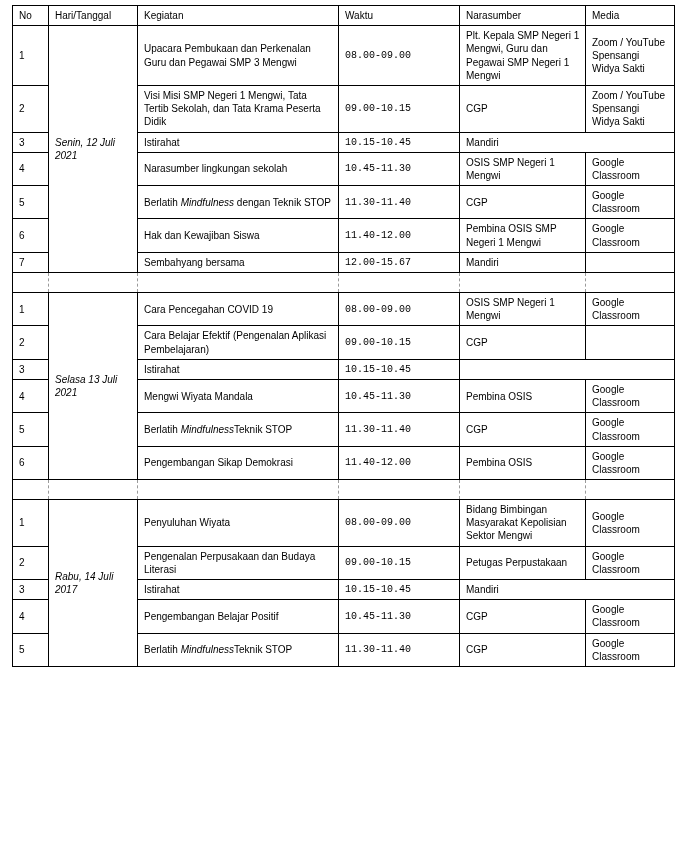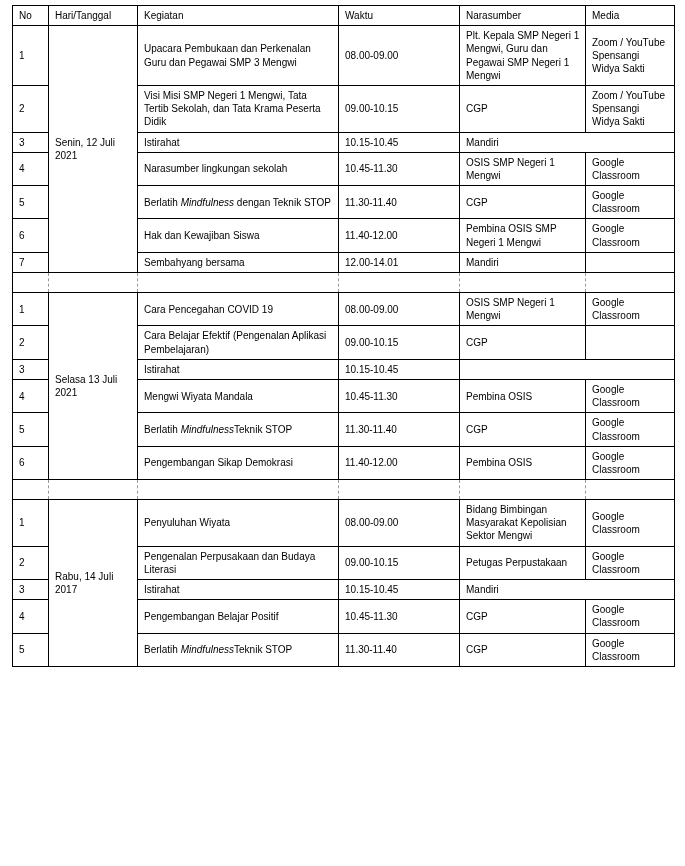--- a/index.html
+++ b/index.html
@@ -50,24 +50,26 @@
     padding-bottom: 4px;
   }
   td.num {
     text-align: center;
     vertical-align: bottom;
     padding-bottom: 2px;
   }
   td.hari {
     text-align: center;
     vertical-align: middle;
+    font-style: italic;
   }
   td.waktu {
     text-align: left;
     padding-left: 8px;
+    font-family: Liberation Mono, monospace;
   }
   tr.spacer td {
     border-left: 1px dashed #9a9a9a;
     border-right: 1px dashed #9a9a9a;
     border-top: 1px solid #000000;
     border-bottom: 1px solid #000000;
     height: 19px;
     padding: 0;
   }
   tr.spacer td.edge-l {
@@ -140,21 +142,21 @@
         <tr>
           <td class="num">6</td>
           <td>Hak dan Kewajiban Siswa</td>
           <td class="waktu">11.40-12.00</td>
           <td>Pembina OSIS SMP Negeri 1 Mengwi</td>
           <td>Google Classroom</td>
         </tr>
         <tr>
           <td class="num">7</td>
           <td>Sembahyang bersama</td>
-          <td class="waktu">12.00-14.01</td>
+          <td class="waktu">12.00-15.67</td>
           <td>Mandiri</td>
           <td></td>
         </tr>
         <tr class="spacer">
           <td class="edge-l"></td>
           <td></td>
           <td></td>
           <td></td>
           <td></td>
           <td class="edge-r"></td>

